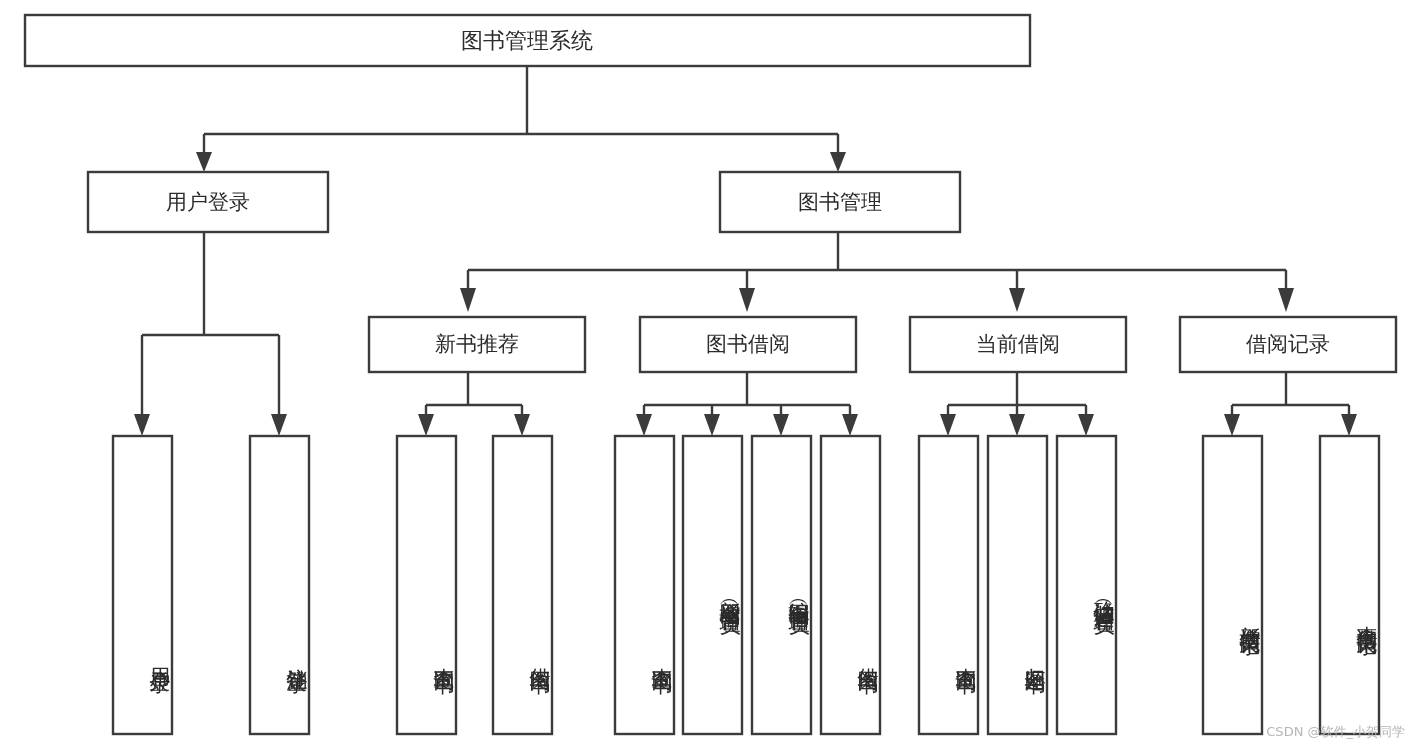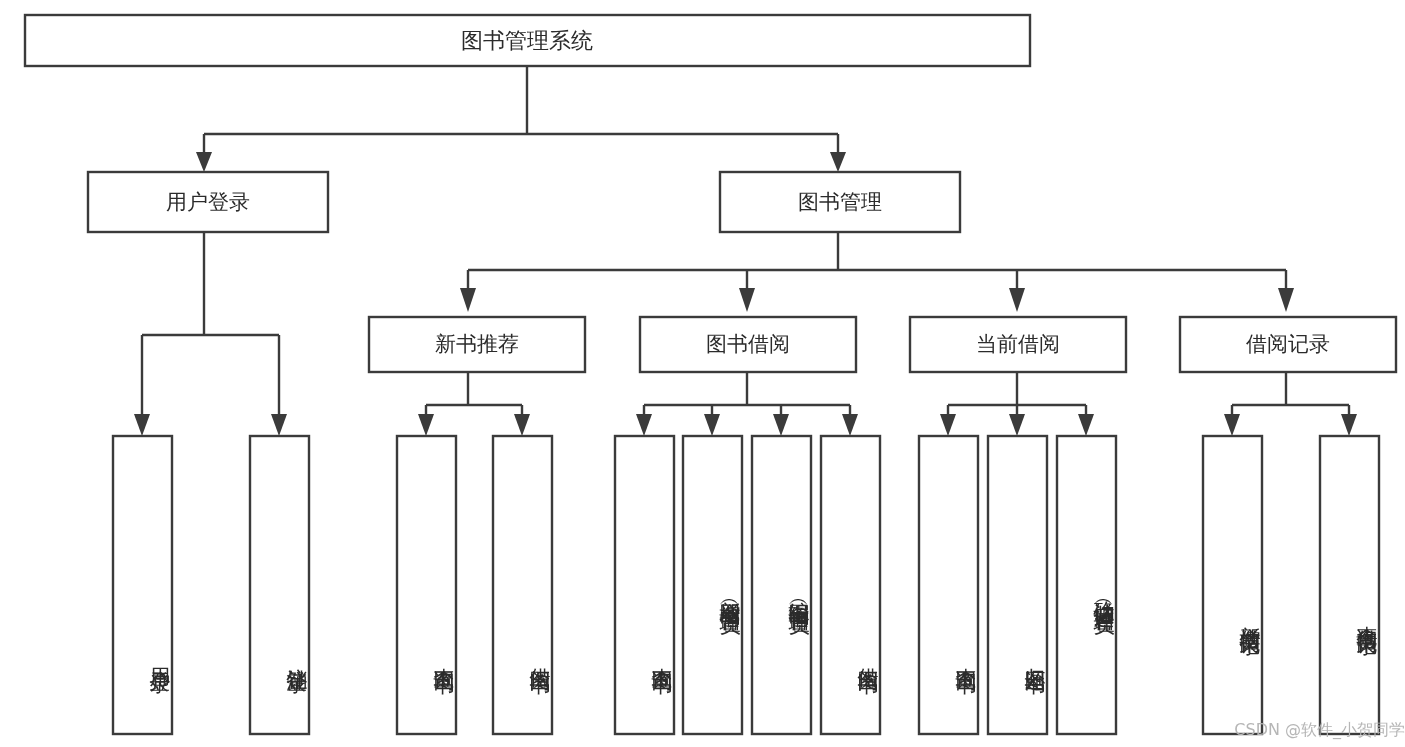--- a/index.html
+++ b/index.html
@@ -64,21 +64,21 @@
     letter-spacing: 2px;
     color: #2b2b2b;
     white-space: nowrap;
     pointer-events: none;
   }
   #watermark {
     position: absolute;
     right: 8px;
     bottom: 6px;
     font-family: "DejaVu Sans", "Liberation Sans", sans-serif;
-    font-size: 16px;
+    font-size: 13px;
     color: #b6b6b6;
     white-space: nowrap;
     pointer-events: none;
   }
 </style>
 </head>
 <body>
 
 <div id="diagram-root">
 

